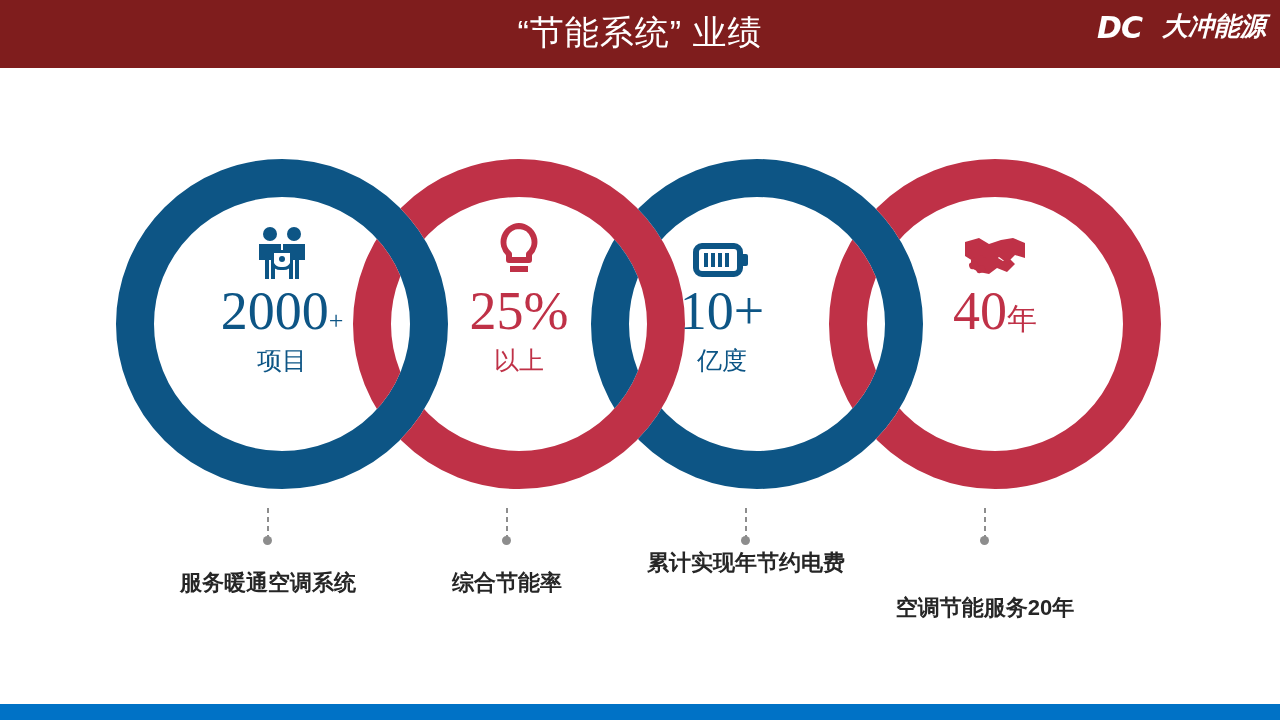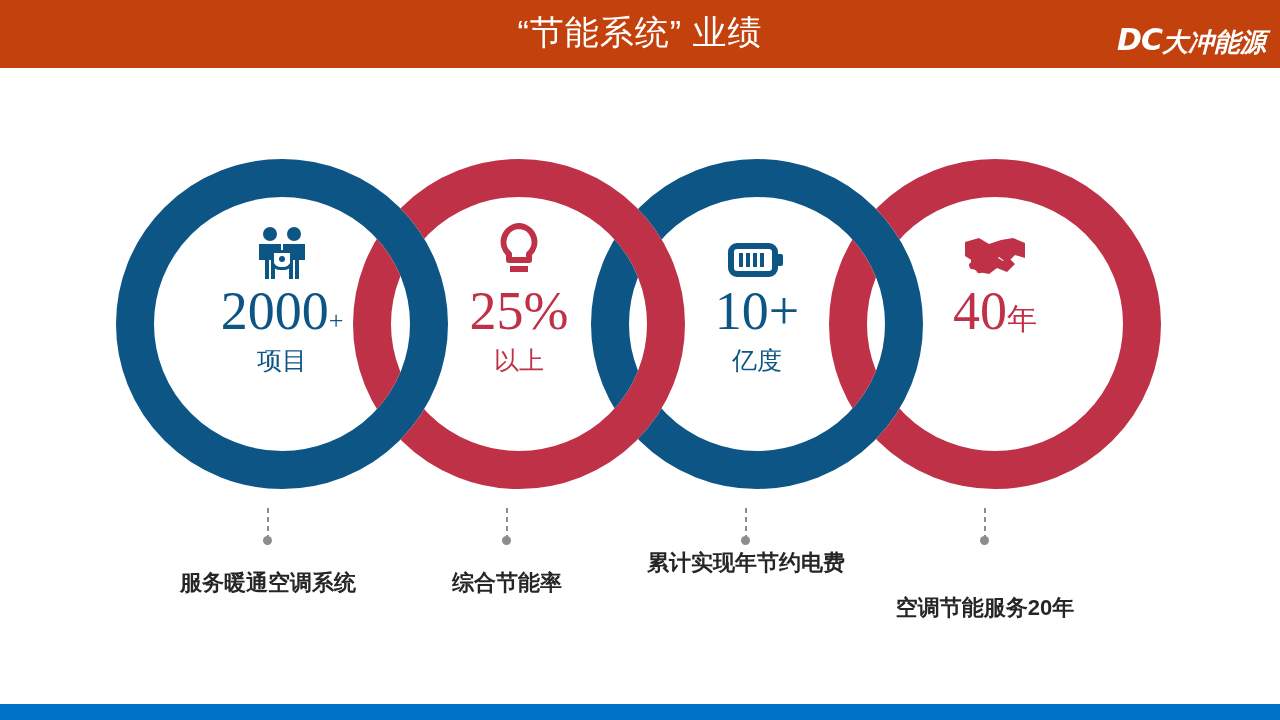--- a/index.html
+++ b/index.html
@@ -14,43 +14,43 @@
     overflow: hidden;
     position: relative;
   }
 
   
   .header {
     position: absolute;
     left: 0; top: 0;
     width: 1280px;
     height: 68px;
-    background: #c2410c;
+    background: #7f1d1d;
   }
   .header-title {
     position: absolute;
     left: 0; top: 0;
     width: 1280px;
     height: 68px;
     line-height: 64px;
     text-align: center;
     color: #ffffff;
     font-size: 34px;
     font-weight: 400;
     letter-spacing: 1px;
     white-space: nowrap;
   }
   .logo {
     position: absolute;
     right: 14px;
     top: 13px;
     height: 42px;
     display: flex;
-    align-items: flex-end;
-    gap: 0;
+    align-items: flex-start;
+    gap: 20px;
   }
   .logo-mark {
     color: #ffffff;
     font-size: 30px;
     font-weight: bold;
     font-style: italic;
     letter-spacing: -1px;
     line-height: 1;
     font-family: "DejaVu Sans", sans-serif;
   }
@@ -213,21 +213,21 @@
         <path d="M25 4 a16 16 0 0 1 10 28 v6 h-20 v-6 a16 16 0 0 1 10 -28 z" stroke-width="6" stroke-linejoin="round"></path>
         <rect x="16" y="44" width="18" height="6" fill="#bf3147" stroke="none"></rect>
       </svg>
     </div>
     <div class="ring-value c-red">
       <span>25%</span>
     </div>
     <div class="ring-unit c-red">以上</div>
   </div>
 
-  <div class="ring-content" style="left:657px; top:150px;">
+  <div class="ring-content" style="left:622px; top:150px;">
     <div class="ring-icon">
       <svg width="58" height="40" viewBox="0 0 58 40" fill="none">
         <rect x="3" y="6" width="44" height="28" rx="6" stroke="#0d5585" stroke-width="6"></rect>
         <rect x="48" y="14" width="7" height="12" rx="2" fill="#0d5585"></rect>
         <rect x="11" y="13" width="4" height="14" fill="#0d5585"></rect>
         <rect x="18" y="13" width="4" height="14" fill="#0d5585"></rect>
         <rect x="25" y="13" width="4" height="14" fill="#0d5585"></rect>
         <rect x="32" y="13" width="4" height="14" fill="#0d5585"></rect>
       </svg>
     </div>

